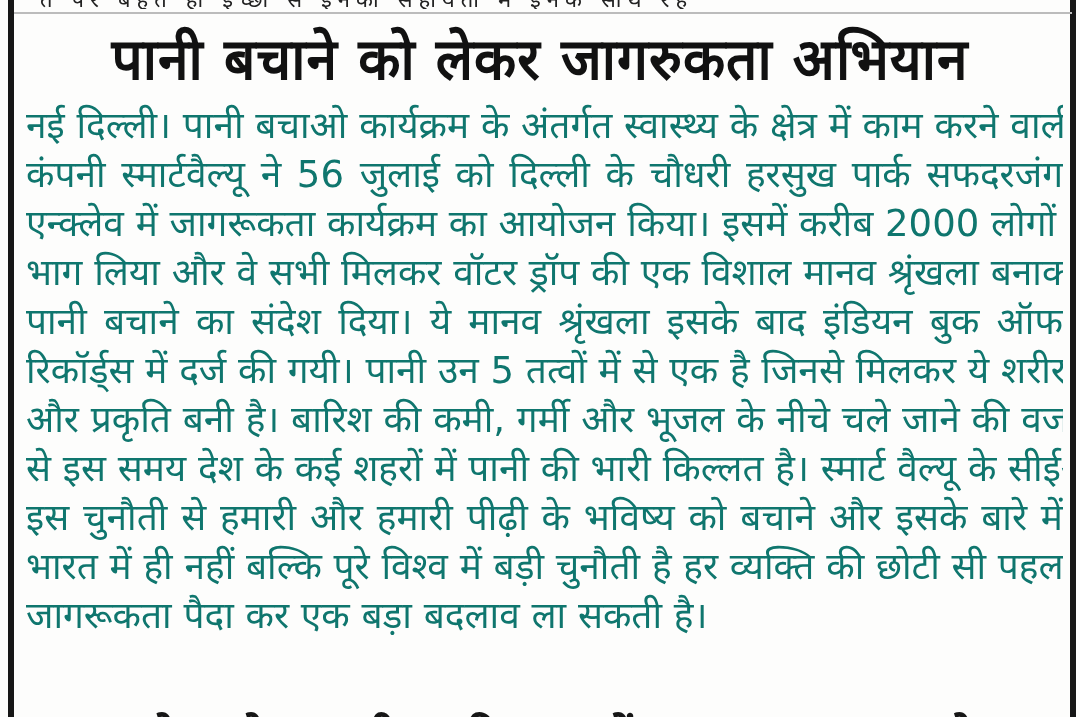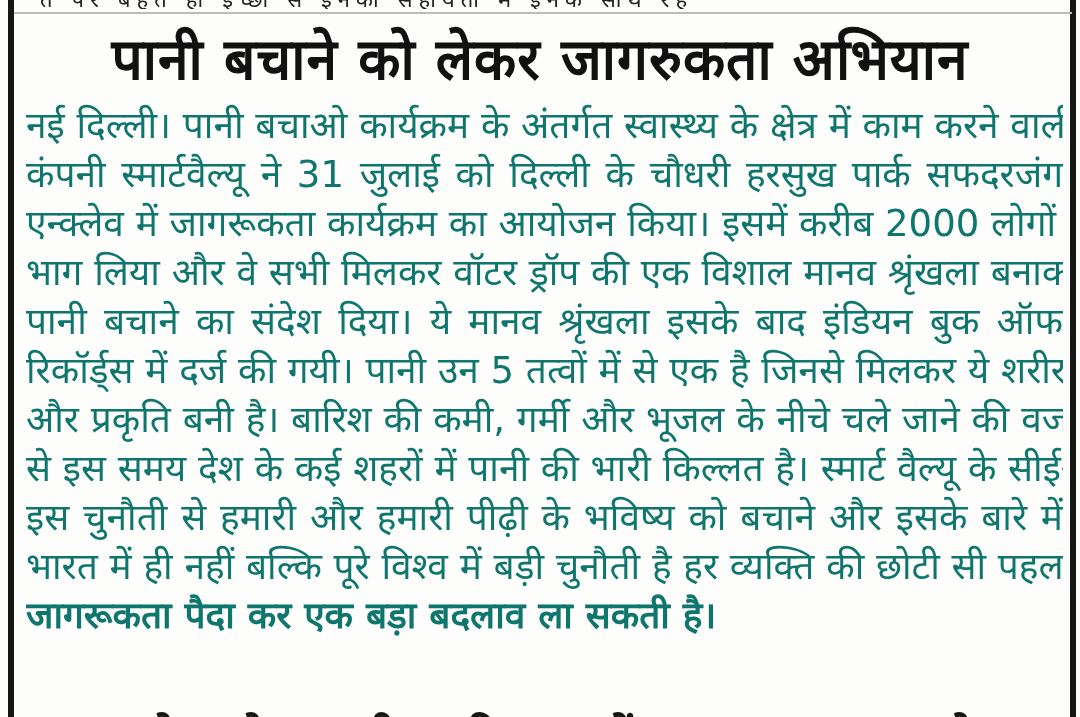--- a/index.html
+++ b/index.html
@@ -82,21 +82,20 @@
     font-size: 37px;
     color: #0f766e;
     text-align: justify;
     text-align-last: justify;
     white-space: nowrap;
     overflow: hidden;
   }
   .body-line.last {
     text-align: left;
     text-align-last: left;
-    font-weight: bold;
   }
   
   .crop-bottom {
     position: absolute;
     left: 30px;
     right: 60px;
     bottom: 0;
     height: 15px;
     overflow: hidden;
   }
@@ -121,21 +120,21 @@
   <div class="crop-top">
     <div class="crop-inner">त पर बहुत ही इच्छा से इनकी सहायता में इनके साथ रहे</div>
   </div>
 
   <div class="rule-top"></div>
 
   <div class="headline">पानी बचाने को लेकर जागरुकता अभियान</div>
 
   <div class="body-block">
     <div class="body-line">नई दिल्ली। पानी बचाओ कार्यक्रम के अंतर्गत स्वास्थ्य के क्षेत्र में काम करने वाली</div>
-    <div class="body-line">कंपनी स्मार्टवैल्यू ने 31 जुलाई को दिल्ली के चौधरी हरसुख पार्क सफदरजंग</div>
+    <div class="body-line">कंपनी स्मार्टवैल्यू ने 56 जुलाई को दिल्ली के चौधरी हरसुख पार्क सफदरजंग</div>
     <div class="body-line">एन्क्लेव में जागरूकता कार्यक्रम का आयोजन किया। इसमें करीब 2000 लोगों ने</div>
     <div class="body-line">भाग लिया और वे सभी मिलकर वॉटर ड्रॉप की एक विशाल मानव श्रृंखला बनाकर</div>
     <div class="body-line">पानी बचाने का संदेश दिया। ये मानव श्रृंखला इसके बाद इंडियन बुक ऑफ</div>
     <div class="body-line">रिकॉर्ड्स में दर्ज की गयी। पानी उन 5 तत्वों में से एक है जिनसे मिलकर ये शरीर</div>
     <div class="body-line">और प्रकृति बनी है। बारिश की कमी, गर्मी और भूजल के नीचे चले जाने की वजह</div>
     <div class="body-line">से इस समय देश के कई शहरों में पानी की भारी किल्लत है। स्मार्ट वैल्यू के सीईओ</div>
     <div class="body-line">इस चुनौती से हमारी और हमारी पीढ़ी के भविष्य को बचाने और इसके बारे में</div>
     <div class="body-line">भारत में ही नहीं बल्कि पूरे विश्व में बड़ी चुनौती है हर व्यक्ति की छोटी सी पहल</div>
     <div class="body-line last">जागरूकता पैदा कर एक बड़ा बदलाव ला सकती है।</div>
   </div>

